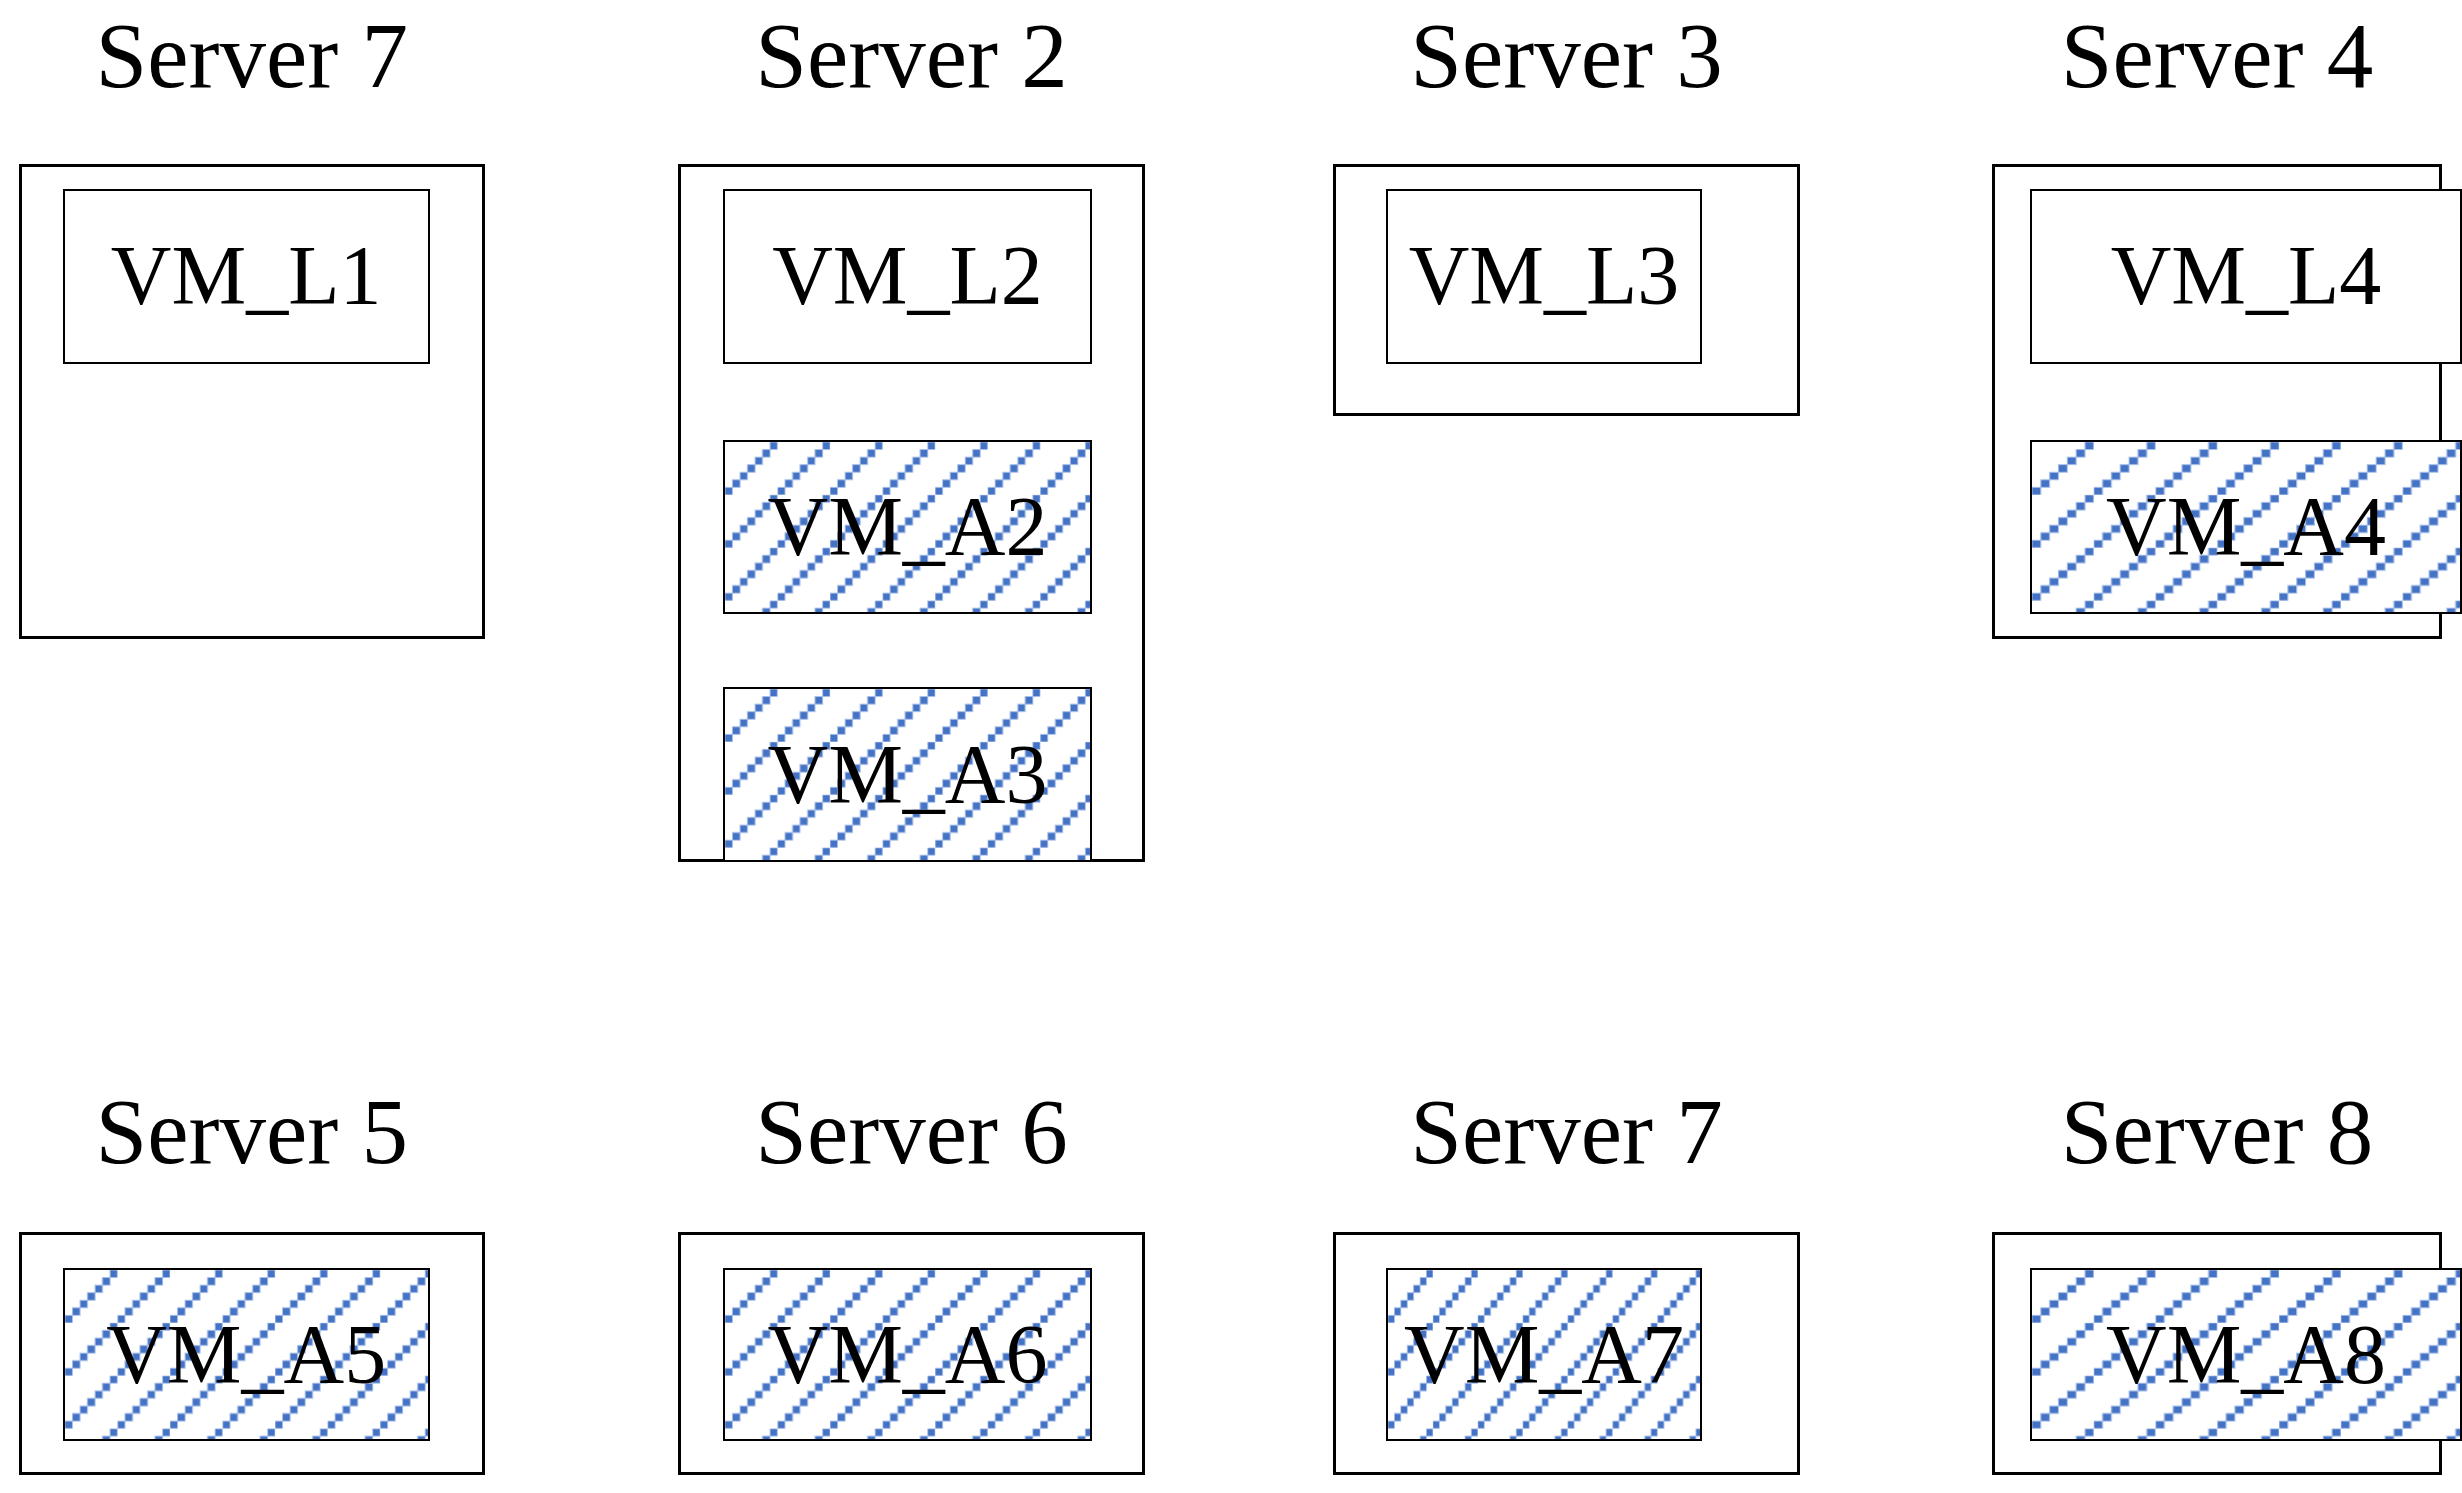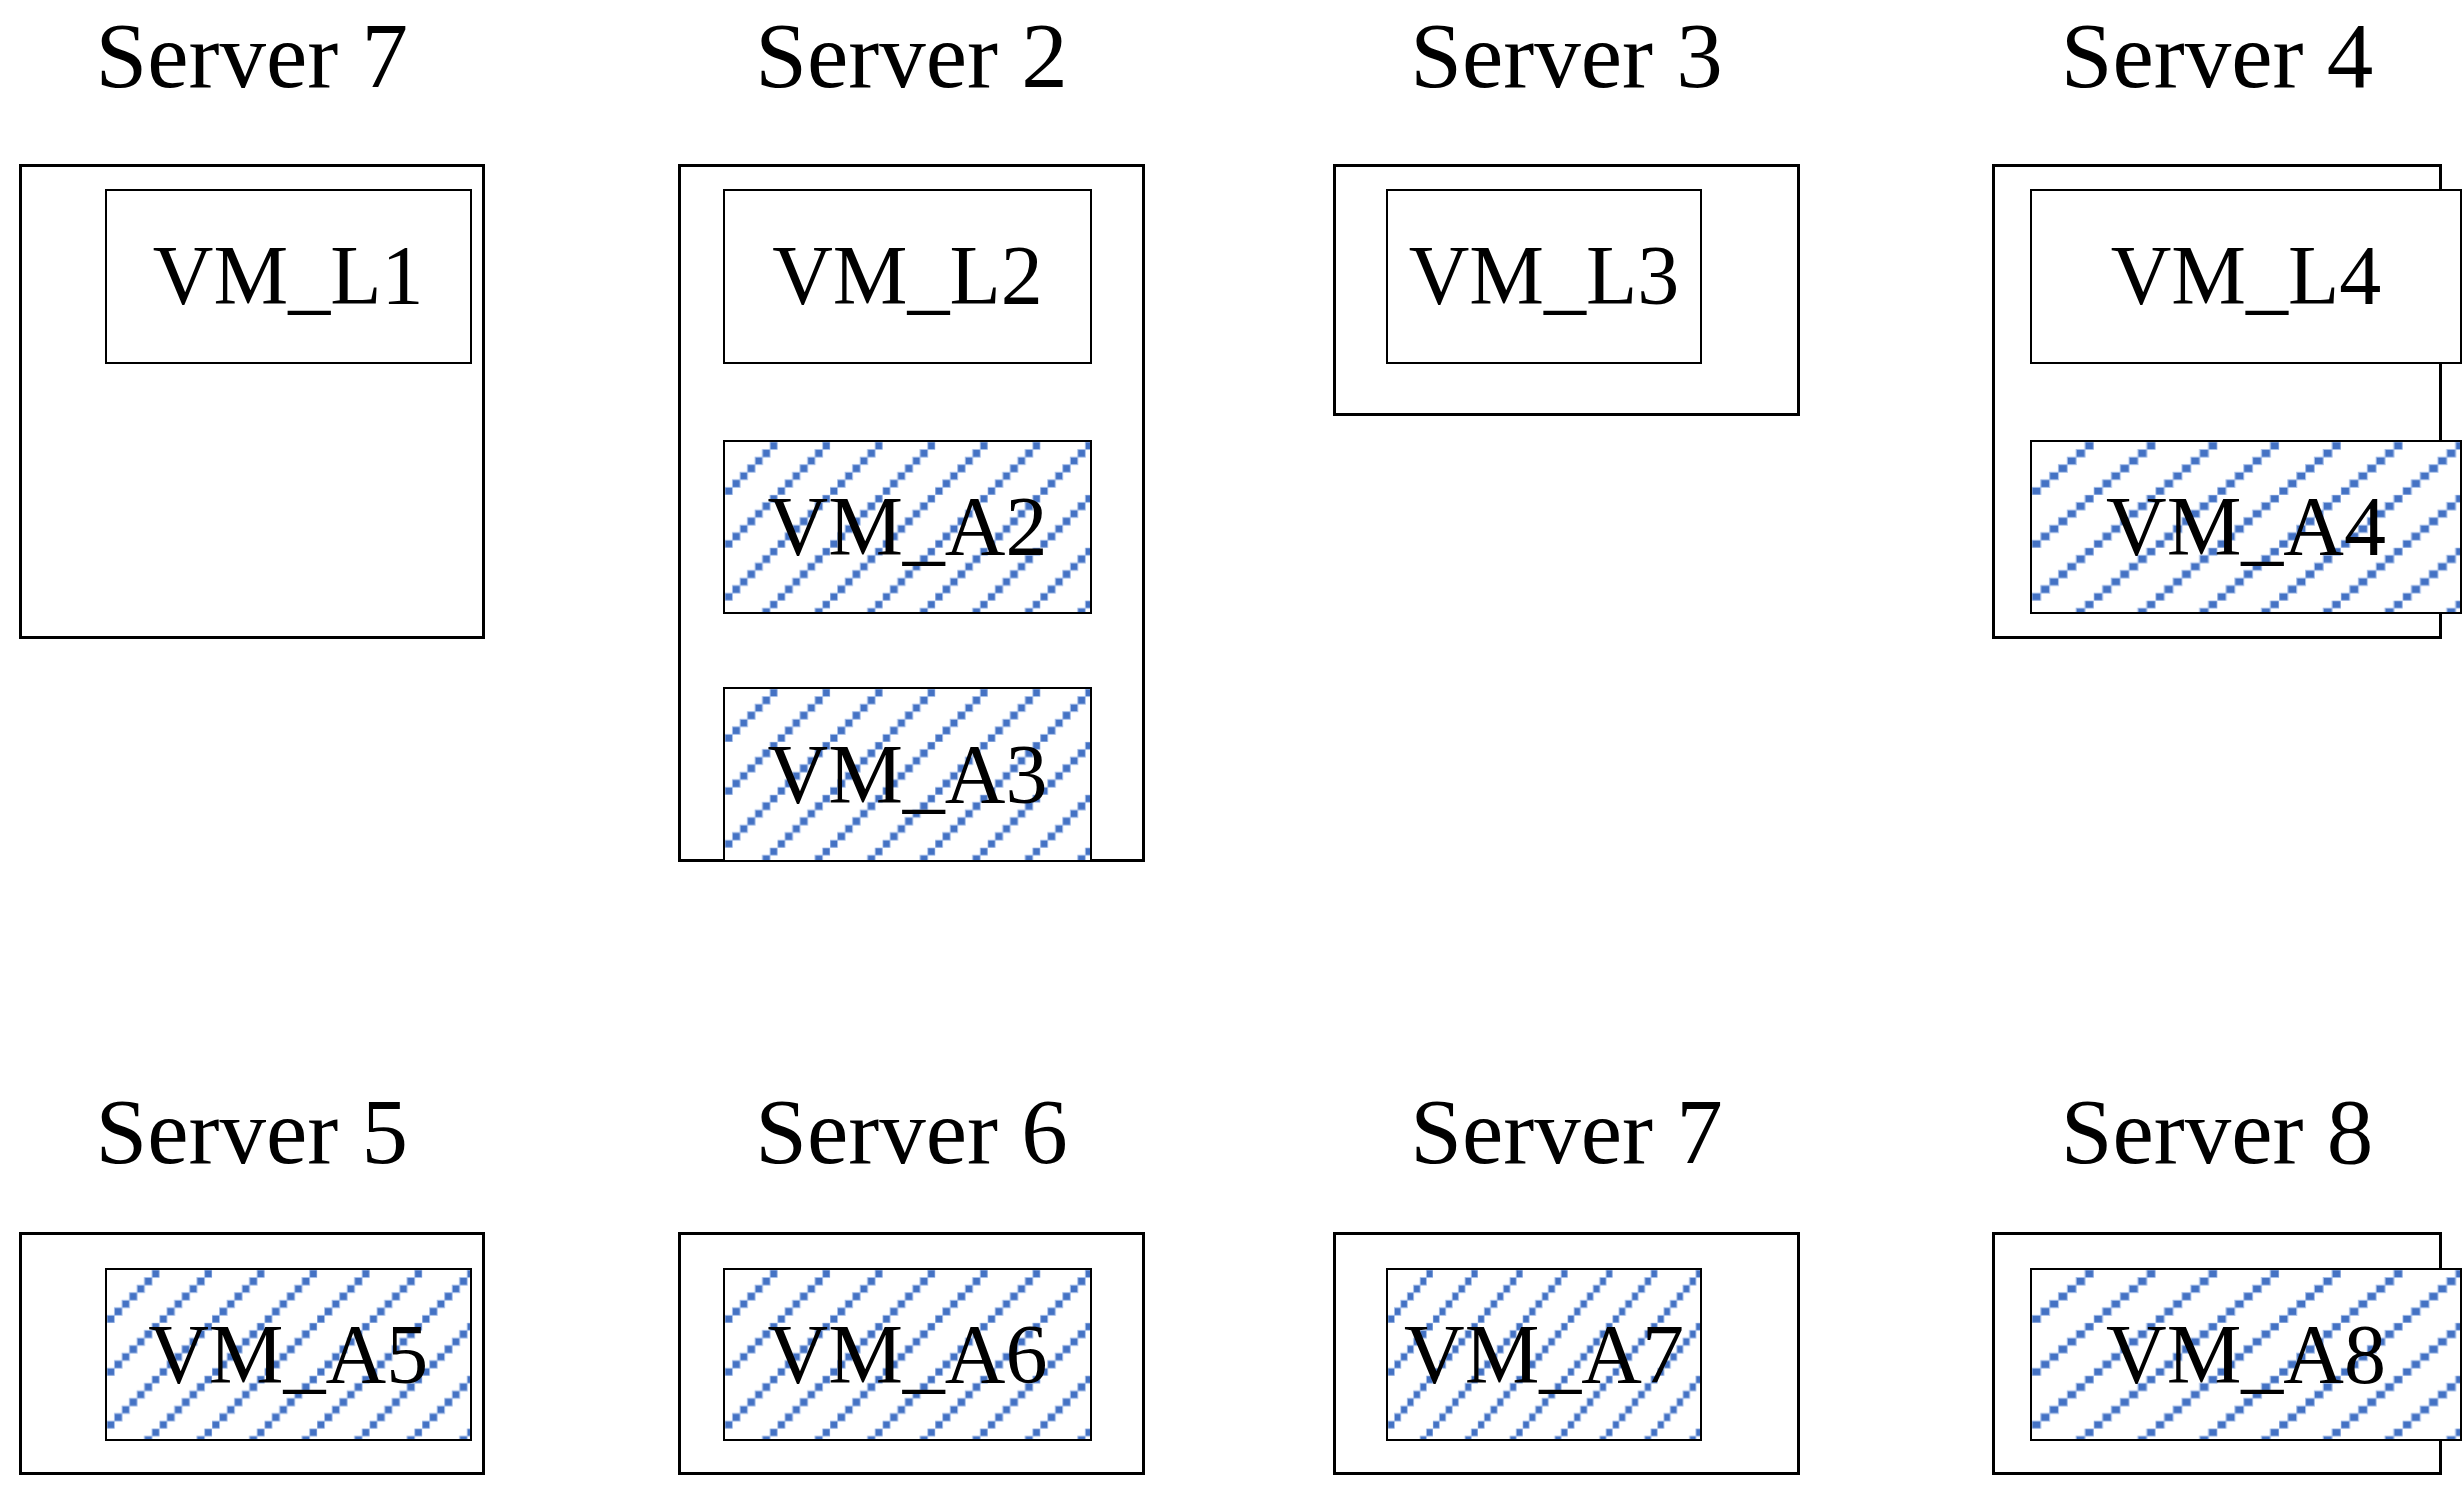--- a/index.html
+++ b/index.html
@@ -54,21 +54,21 @@
   .vm {
     position: absolute;
     box-sizing: border-box;
     border: 2.8px solid #000000;
     background: #ffffff;
     display: flex;
     align-items: center;
     justify-content: center;
     overflow: hidden;
   }
-  .server-box.c1 .vm { left: 41px; width: 367px; margin-left: 42px; }
+  .server-box.c1 .vm { left: 41px; width: 367px; }
   .server-box.c2 .vm { left: 42px; width: 369px; }
   .server-box.c3 .vm { left: 50px; width: 316px; align-items: center; }
   .server-box.c4 .vm { left: 35px; width: 432px; }
 
   .row-l  { top: 21.5px;  height: 175px; }  
   .row-a  { top: 273px; height: 174px; }  
   .row-a3 { top: 520px; height: 175px; }  
   .row-ab { top: 33px;  height: 173px; }  
 
   .vm-label {

